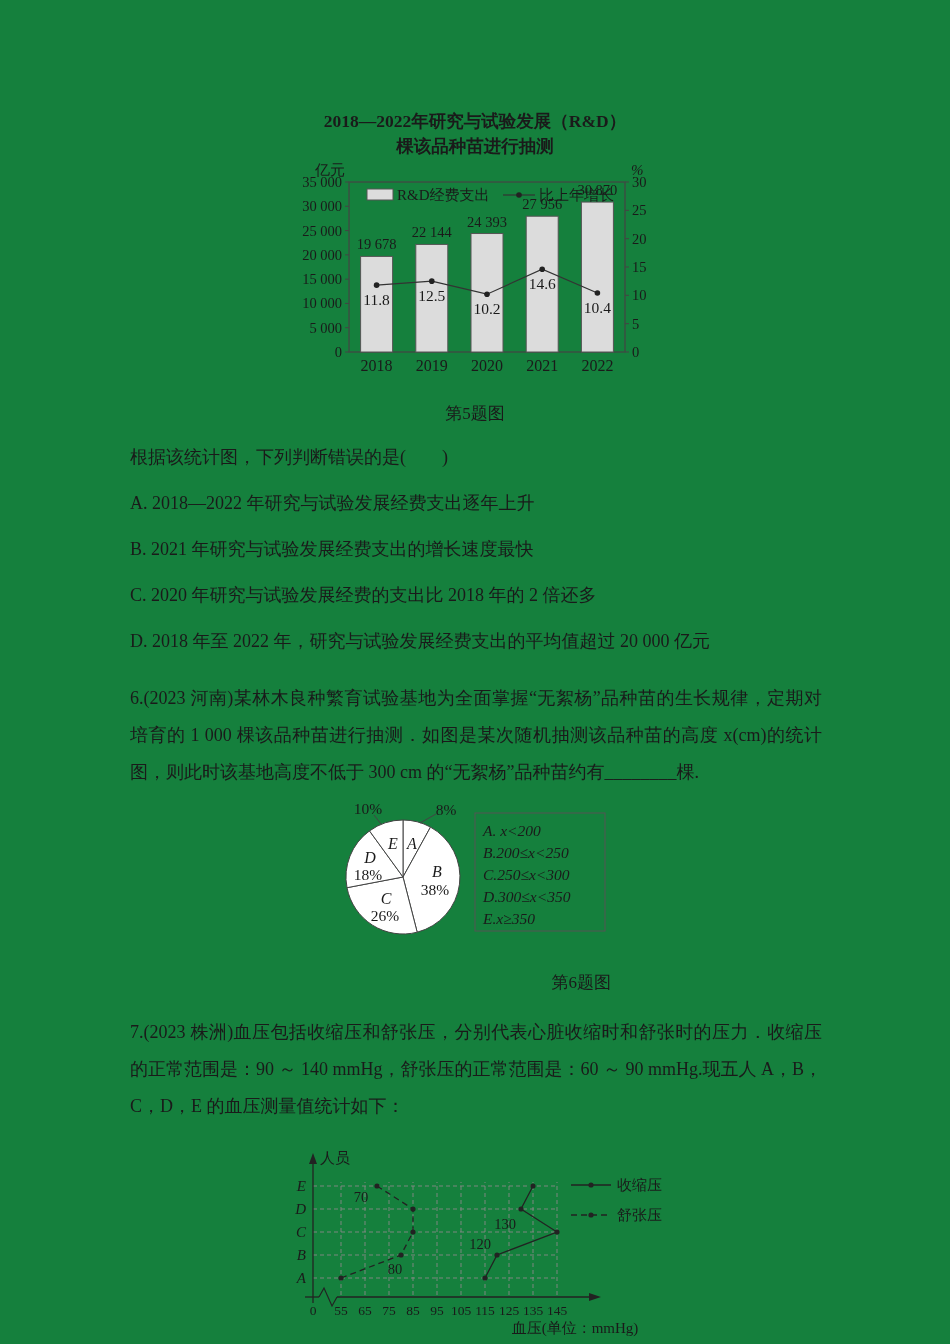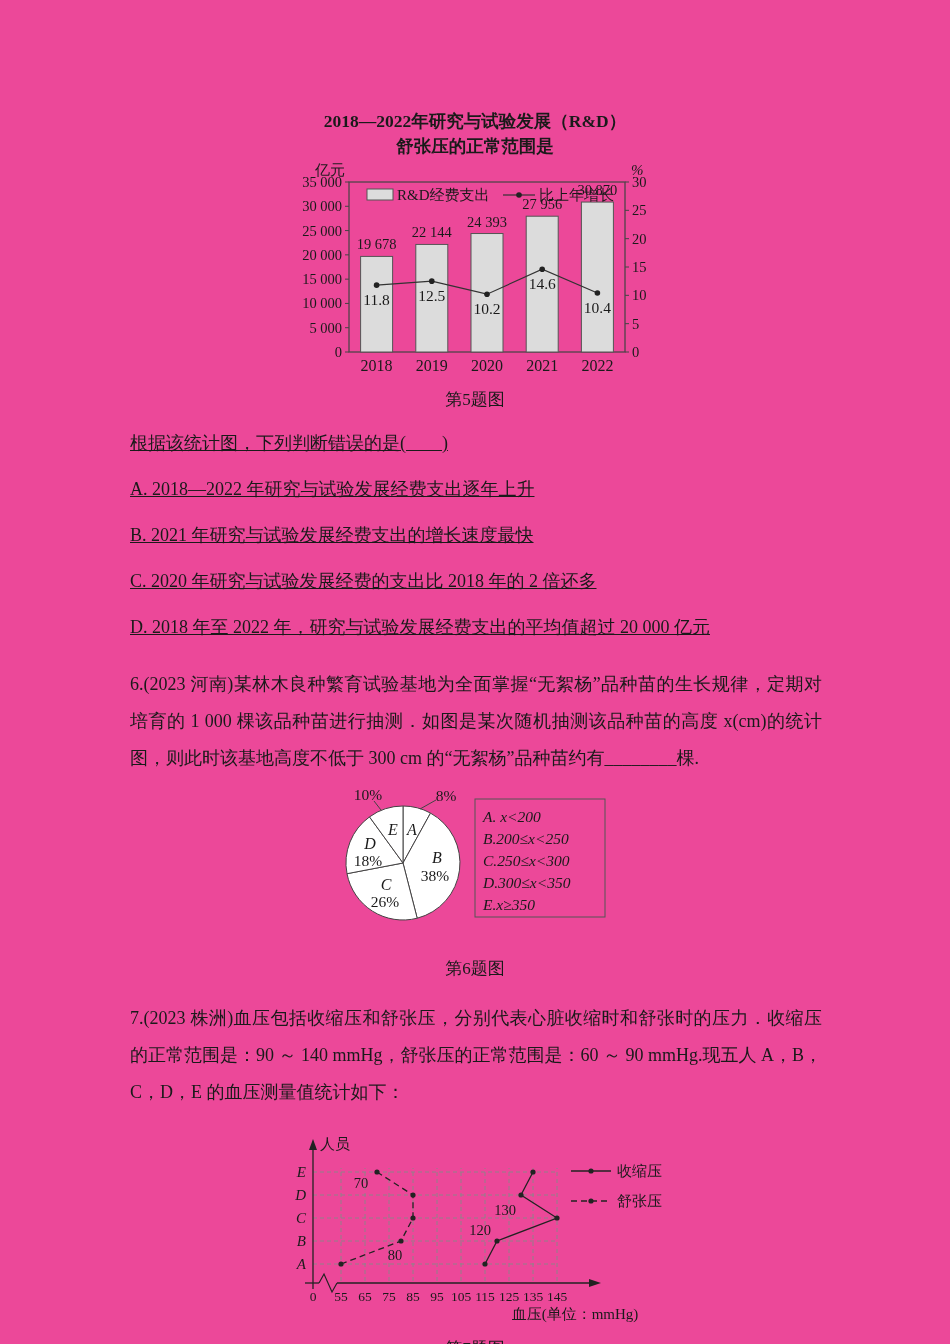--- a/index.html
+++ b/index.html
@@ -1,41 +1,41 @@
 <!DOCTYPE html>
 <html><head>
 <meta charset="utf-8">
 <style>
   html,body{margin:0;padding:0;background:#fff;}
   body{width:950px;height:1344px;font-family:"Liberation Serif","DejaVu Serif",serif;color:#1a1a1a;}
-  .page{position:relative;width:950px;height:1344px;overflow:hidden;background:#ec4899;}
+  .page{position:relative;width:950px;height:1344px;overflow:hidden;background:#15803d;}
   .fig{text-align:center;}
   .fig1{margin:110px auto 0;width:420px;}
   .chart-title{font-weight:bold;font-size:17.5px;line-height:23px;text-align:center;margin-bottom:2px;}
-  .caption{text-align:center;font-size:17px;margin-top:10px;}
+  .caption{text-align:center;font-size:17px;margin-top:24px;}
   .textcol{margin-left:130px;width:692px;font-size:18px;line-height:37px;}
   .q5block{margin-top:14px;}
-  .prompt{margin-bottom:9px;text-decoration:underline;}
-  .option{margin-bottom:9px;text-decoration:underline;}
+  .prompt{margin-bottom:9px;}
+  .option{margin-bottom:9px;}
   .para{text-align:justify;margin-top:20px;}
   .fig2{margin:10px auto 0;width:272px;}
-  .fig2 .caption{margin-top:28px;}
+  .fig2 .caption{margin-top:28px;text-align:right;}
   .fig3{margin:20px auto 0;width:400px;}
   .fig3 .caption{margin-top:14px;}
   svg{display:block;margin:0 auto;font-family:"Liberation Serif","DejaVu Serif",serif;}
   svg text{fill:#1a1a1a;}
 </style>
 </head>
 <body>
 
 <div class="page">
 
   <div class="fig fig1">
     <div class="chart-title">2018—2022年研究与试验发展（R&amp;D）</div>
-    <div class="chart-title">舒张压的正常范围是</div>
+    <div class="chart-title">棵该品种苗进行抽测</div>
     <svg id="chart1" width="368" height="218" viewBox="0 0 368 218">
         <rect x="58" y="22" width="276" height="170" fill="none" stroke="#444" stroke-width="1.2"></rect>
         <line x1="54" y1="192" x2="58" y2="192" stroke="#444"></line>
         <text x="51" y="197" text-anchor="end" font-size="14.5">0</text>
         <line x1="54" y1="167.71428571428572" x2="58" y2="167.71428571428572" stroke="#444"></line>
         <text x="51" y="172.71428571428572" text-anchor="end" font-size="14.5">5 000</text>
         <line x1="54" y1="143.42857142857144" x2="58" y2="143.42857142857144" stroke="#444"></line>
         <text x="51" y="148.42857142857144" text-anchor="end" font-size="14.5">10 000</text>
         <line x1="54" y1="119.14285714285715" x2="58" y2="119.14285714285715" stroke="#444"></line>
         <text x="51" y="124.14285714285715" text-anchor="end" font-size="14.5">15 000</text>

